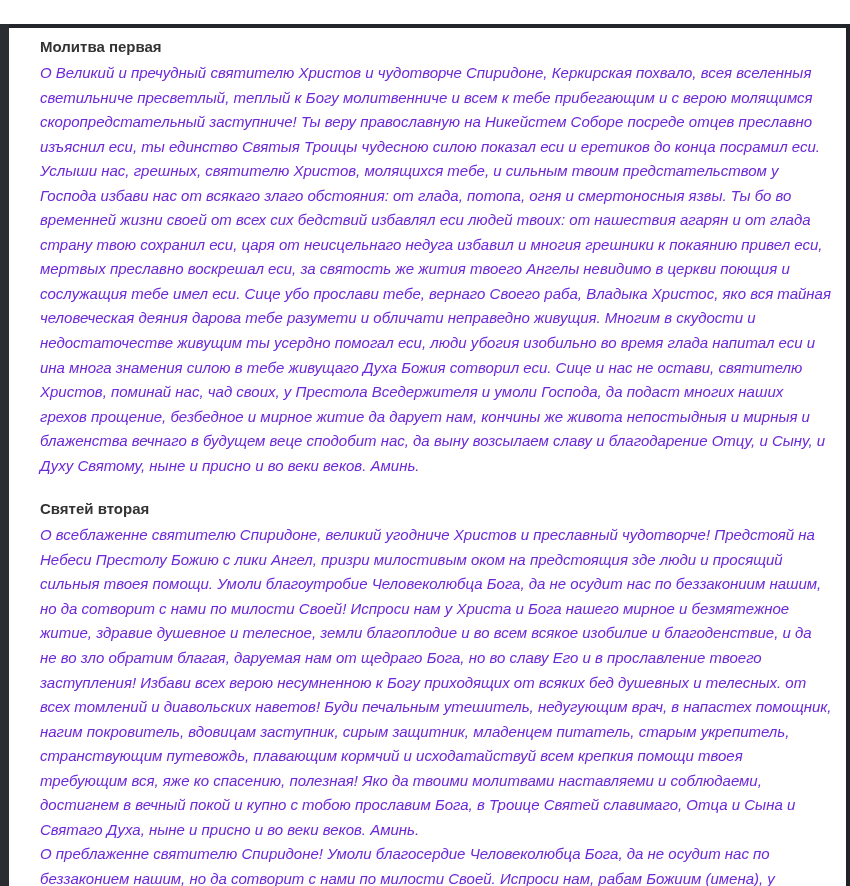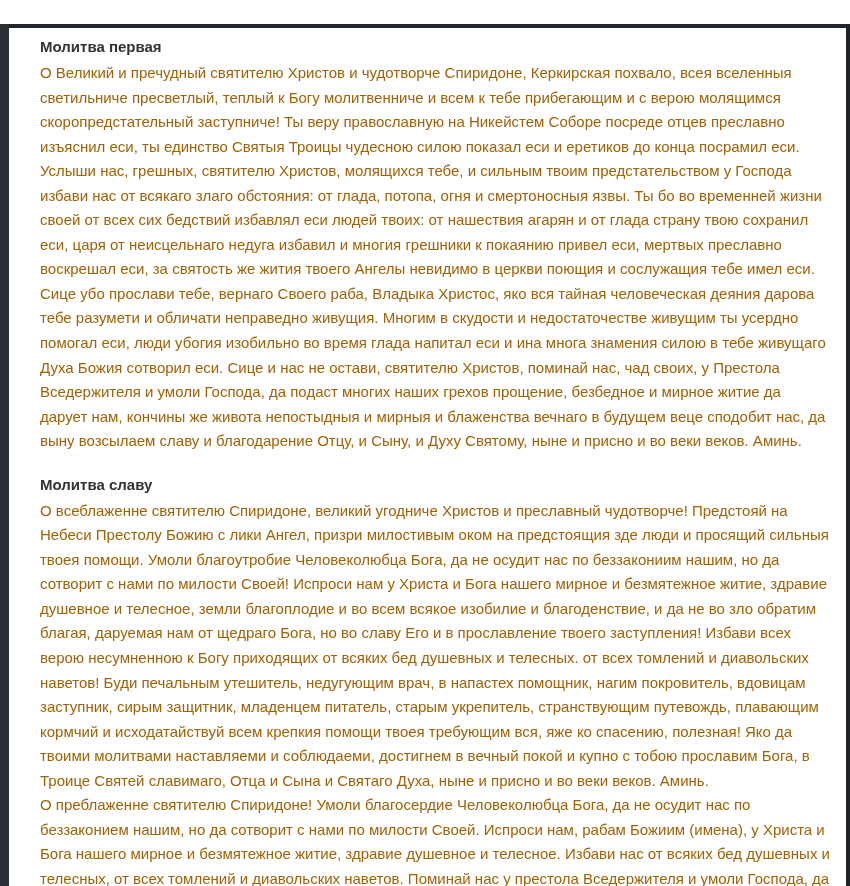--- a/index.html
+++ b/index.html
@@ -56,44 +56,45 @@
     font-weight: bold;
     color: #333333;
     line-height: 19px;
     margin: 0 0 5px 0;
   }
   .prayer-section + .prayer-section .prayer-title {
     margin-top: 21px;
   }
   .prayer-text {
     font-size: 15px;
-    color: #a16207;
+    color: #6d28d9;
     line-height: 24.55px;
     margin: 0;
     text-align: left;
+    font-style: italic;
   }
 </style>
 </head>
 <body>
 
 <div class="page-frame">
   <div class="edge-top"></div>
   <div class="edge-right"></div>
   <div class="edge-left"></div>
   <div class="edge-bottom"></div>
 
   <div class="content">
 
     <section class="prayer-section">
       <h3 class="prayer-title">Молитва первая</h3>
       <p class="prayer-text">О Великий и пречудный святителю Христов и чудотворче Спиридоне, Керкирская похвало, всея вселенныя светильниче пресветлый, теплый к Богу молитвенниче и всем к тебе прибегающим и с верою молящимся скоропредстательный заступниче! Ты веру православную на Никейстем Соборе посреде отцев преславно изъяснил еси, ты единство Святыя Троицы чудесною силою показал еси и еретиков до конца посрамил еси. Услыши нас, грешных, святителю Христов, молящихся тебе, и сильным твоим предстательством у Господа избави нас от всякаго злаго обстояния: от глада, потопа, огня и смертоносныя язвы. Ты бо во временней жизни своей от всех сих бедствий избавлял еси людей твоих: от нашествия агарян и от глада страну твою сохранил еси, царя от неисцельнаго недуга избавил и многия грешники к покаянию привел еси, мертвых преславно воскрешал еси, за святость же жития твоего Ангелы невидимо в церкви поющия и сослужащия тебе имел еси. Сице убо прослави тебе, вернаго Своего раба, Владыка Христос, яко вся тайная человеческая деяния дарова тебе разумети и обличати неправедно живущия. Многим в скудости и недостаточестве живущим ты усердно помогал еси, люди убогия изобильно во время глада напитал еси и ина многа знамения силою в тебе живущаго Духа Божия сотворил еси. Сице и нас не остави, святителю Христов, поминай нас, чад своих, у Престола Вседержителя и умоли Господа, да подаст многих наших грехов прощение, безбедное и мирное житие да дарует нам, кончины же живота непостыдныя и мирныя и блаженства вечнаго в будущем веце сподобит нас, да выну возсылаем славу и благодарение Отцу, и Сыну, и Духу Святому, ныне и присно и во веки веков. Аминь.</p>
     </section>
 
     <section class="prayer-section">
-      <h3 class="prayer-title">Молитва славу</h3>
+      <h3 class="prayer-title">Святей вторая</h3>
       <p class="prayer-text">О всеблаженне святителю Спиридоне, великий угодниче Христов и преславный чудотворче! Предстояй на Небеси Престолу Божию с лики Ангел, призри милостивым оком на предстоящия зде люди и просящий сильныя твоея помощи. Умоли благоутробие Человеколюбца Бога, да не осудит нас по беззакониим нашим, но да сотворит с нами по милости Своей! Испроси нам у Христа и Бога нашего мирное и безмятежное житие, здравие душевное и телесное, земли благоплодие и во всем всякое изобилие и благоденствие, и да не во зло обратим благая, даруемая нам от щедраго Бога, но во славу Его и в прославление твоего заступления! Избави всех верою несумненною к Богу приходящих от всяких бед душевных и телесных. от всех томлений и диавольских наветов! Буди печальным утешитель, недугующим врач, в напастех помощник, нагим покровитель, вдовицам заступник, сирым защитник, младенцем питатель, старым укрепитель, странствующим путевождь, плавающим кормчий и исходатайствуй всем крепкия помощи твоея требующим вся, яже ко спасению, полезная! Яко да твоими молитвами наставляеми и соблюдаеми, достигнем в вечный покой и купно с тобою прославим Бога, в Троице Святей славимаго, Отца и Сына и Святаго Духа, ныне и присно и во веки веков. Аминь.</p>
     </section>
 
     <section class="prayer-section">
       <p class="prayer-text">О преблаженне святителю Спиридоне! Умоли благосердие Человеколюбца Бога, да не осудит нас по беззаконием нашим, но да сотворит с нами по милости Своей. Испроси нам, рабам Божиим (имена), у Христа и Бога нашего мирное и безмятежное житие, здравие душевное и телесное. Избави нас от всяких бед душевных и телесных, от всех томлений и диавольских наветов. Поминай нас у престола Вседержителя и умоли Господа, да подаст многих наших грехов прощение, безбедное и мирное житие, да дарует нам, кончины же живота непостыдныя и мирныя и блаженства вечнаго в будущем веце сподобит нас, да непрестанно возсылаем славу и благодарение Отцу и Сыну и Духу Святому, ныне и присно и во веки веков.</p>
     </section>
 
   </div>
 </div>
 

